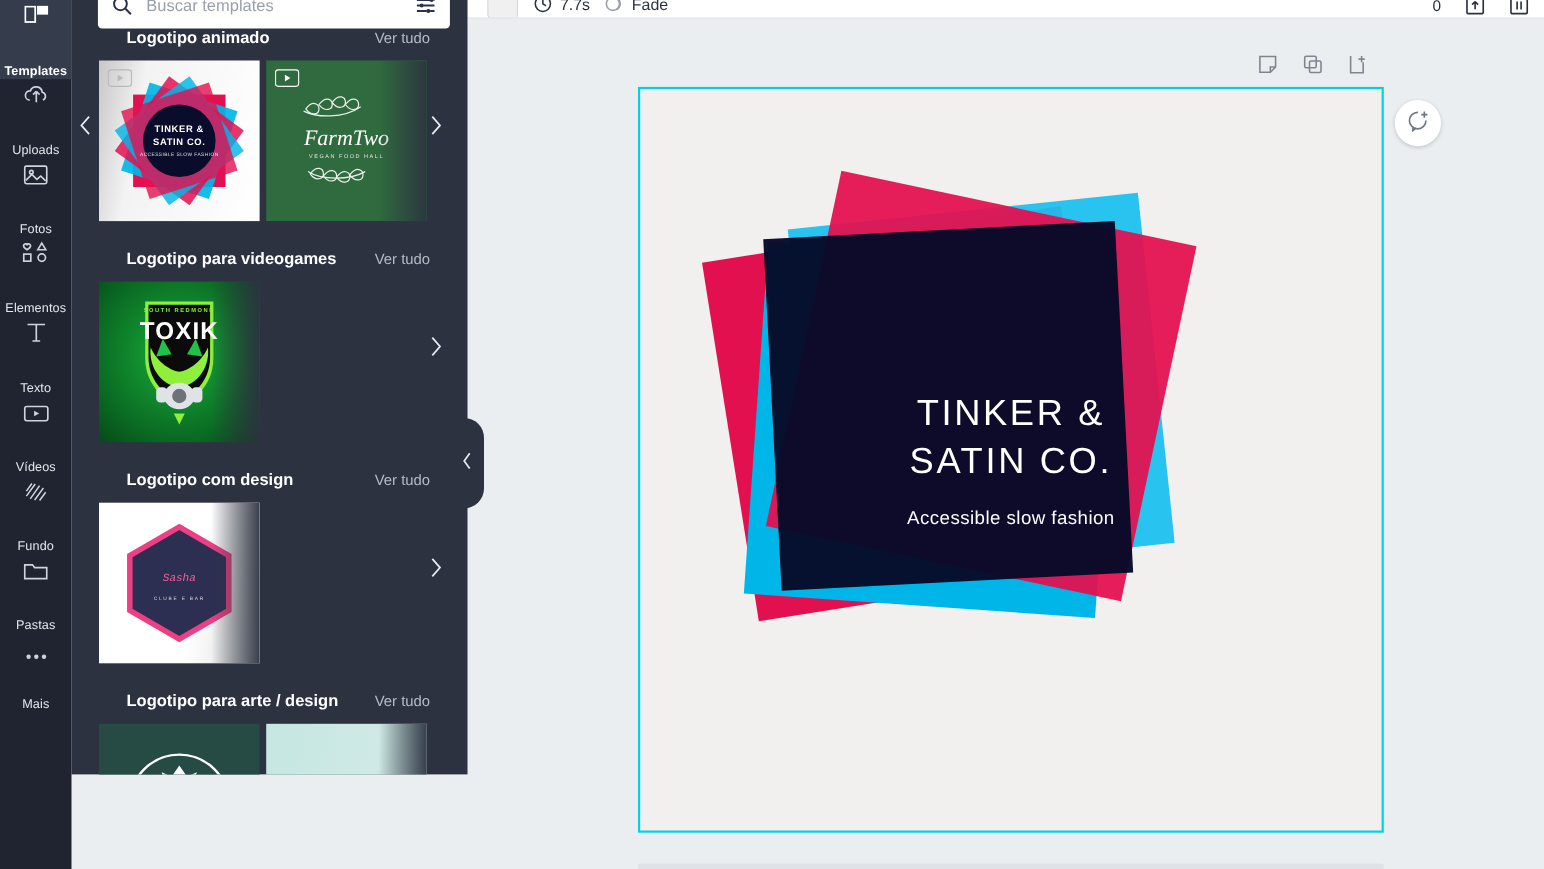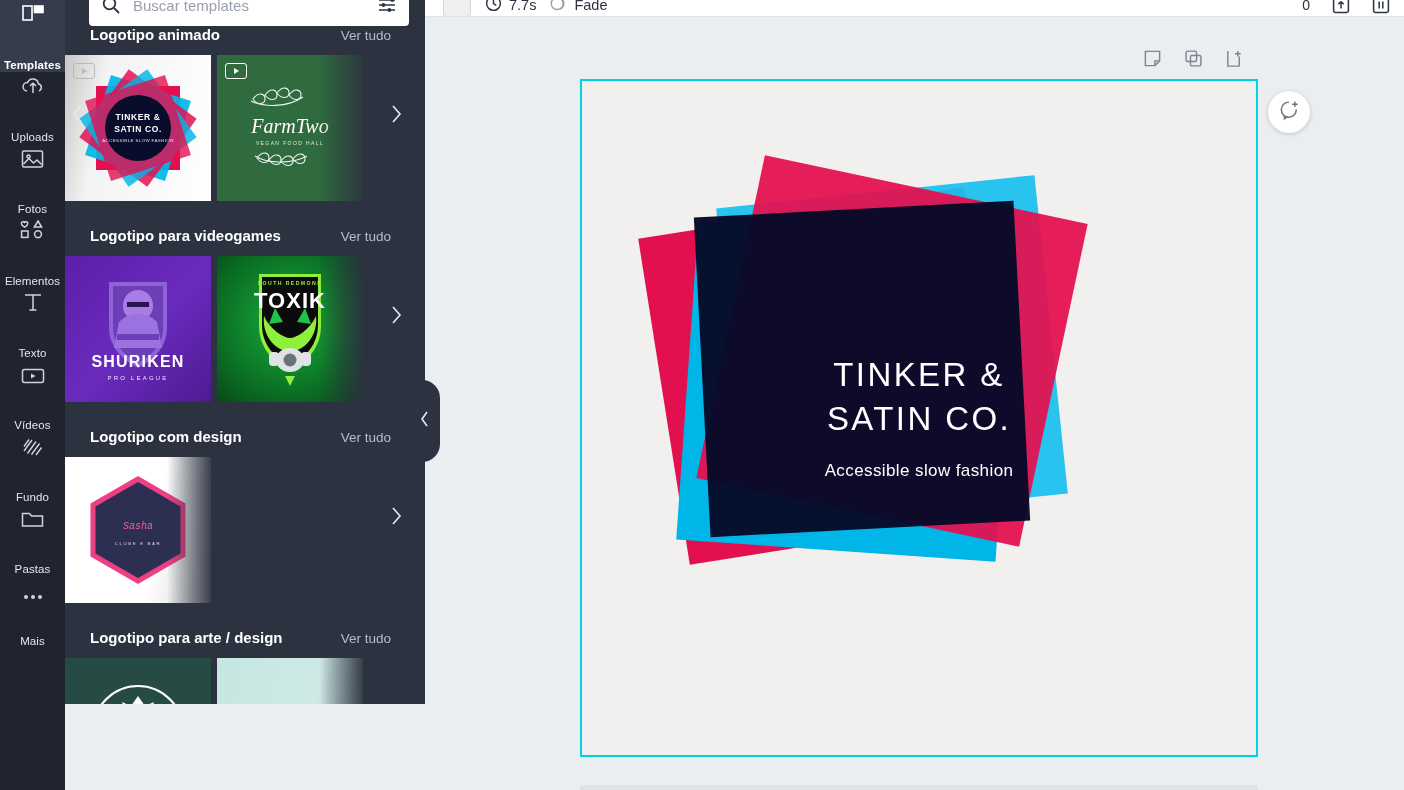--- a/index.html
+++ b/index.html
@@ -61,21 +61,21 @@
 
   .scroller { position: absolute; top: 26px; left: 0; width: 360px; height: 764px; overflow: hidden; }
 
   .sec-head {
     display: flex; align-items: baseline; justify-content: space-between;
     padding: 0 34px 0 25px; margin-bottom: 12px;
   }
   .sec-title { color: #ffffff; font-size: 15px; font-weight: bold; }
   .sec-more { color: #b7bcc6; font-size: 13.5px; cursor: pointer; }
 
-  .row { position: relative; margin-bottom: 26px; }
+  .row { position: relative; padding-left: 25px; margin-bottom: 26px; }
   .cards { display: flex; gap: 6px; }
   .card {
     width: 146px; height: 146px; flex: 0 0 146px;
     position: relative; overflow: hidden; cursor: pointer;
   }
   .card.fade::after {
     content:""; position:absolute; right:0; top:0; width:44px; height:100%;
     background: linear-gradient(to right, rgba(44,50,64,0), rgba(44,50,64,.92));
   }
   .arrow {
@@ -354,32 +354,20 @@
         </div>
       </div>
 
       <div class="row">
         <div class="sec-head">
           <span class="sec-title">Logotipo para videogames</span>
           <span class="sec-more">Ver tudo</span>
         </div>
         <div class="cards">
 
-          <div class="card t-purple">
-            <svg width="146" height="146" viewBox="0 0 146 146" style="position:absolute;inset:0;">
-              <path d="M44 26h58v46c0 22-18 34-29 40-11-6-29-18-29-40z" fill="#8e63d8"></path>
-              <path d="M48 30h50v42c0 19-15 29-25 35-10-6-25-16-25-35z" fill="#6c3fb8"></path>
-              <path d="M73 34c9 0 15 7 15 16s-6 13-15 13-15-4-15-13 6-16 15-16z" fill="#a87ee6"></path>
-              <path d="M62 46h22v5H62z" fill="#2a1550"></path>
-              <path d="M54 66c6-6 12-8 19-8s13 2 19 8l5 26H49z" fill="#9a73e0"></path>
-              <path d="M52 78h42v6H52z" fill="#6c3fb8"></path>
-            </svg>
-            <div class="thumb-txt" style="top:97px;font-size:16px;font-weight:bold;letter-spacing:1.2px;">SHURIKEN</div>
-            <div class="thumb-txt" style="top:119px;font-size:6px;letter-spacing:2.2px;opacity:.9;">PRO LEAGUE</div>
-          </div>
 
           <div class="card t-gamegreen fade">
             <svg width="146" height="146" viewBox="0 0 146 146" style="position:absolute;inset:0;">
               <path d="M42 18h62v52c0 26-21 40-31 46-10-6-31-20-31-46z" fill="#8ef03a"></path>
               <path d="M45 21h56v48c0 24-19 36-28 42-9-6-28-18-28-42z" fill="#0b0b0b"></path>
               <path d="M47 60c6 14 20 22 26 22s20-8 26-22c2 16-8 34-26 36-18-2-28-20-26-36z" fill="#8ef03a"></path>
               <path d="M58 52l8 14-14 2z" fill="#21c24a"></path>
               <path d="M88 52l-8 14 14 2z" fill="#21c24a"></path>
               <ellipse cx="73" cy="104" rx="14" ry="12" fill="#dfe3e6"></ellipse>
               <circle cx="73" cy="104" r="6.5" fill="#6b7278"></circle>

